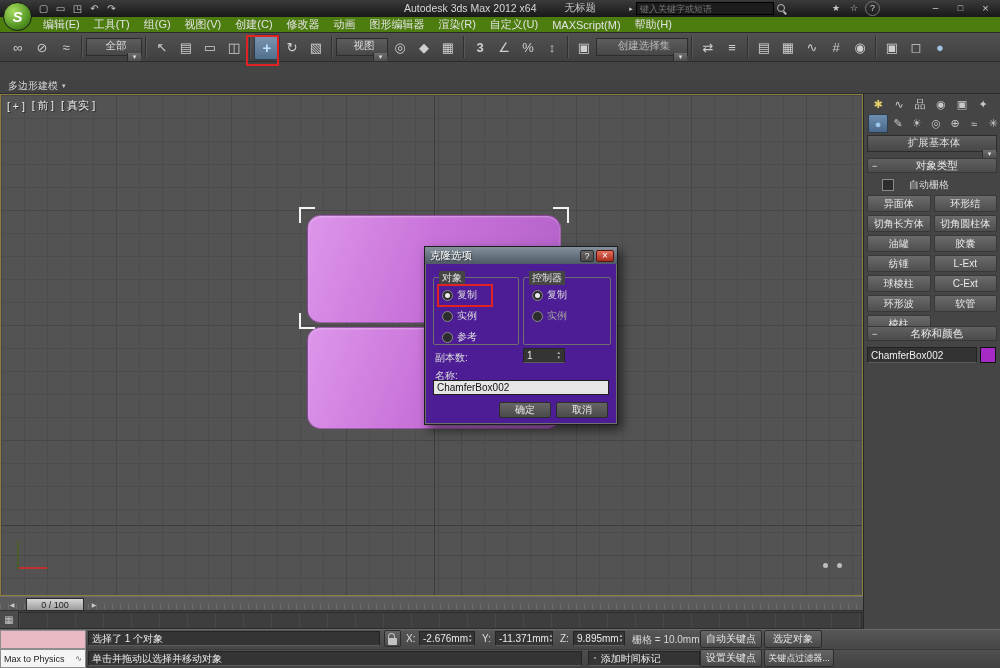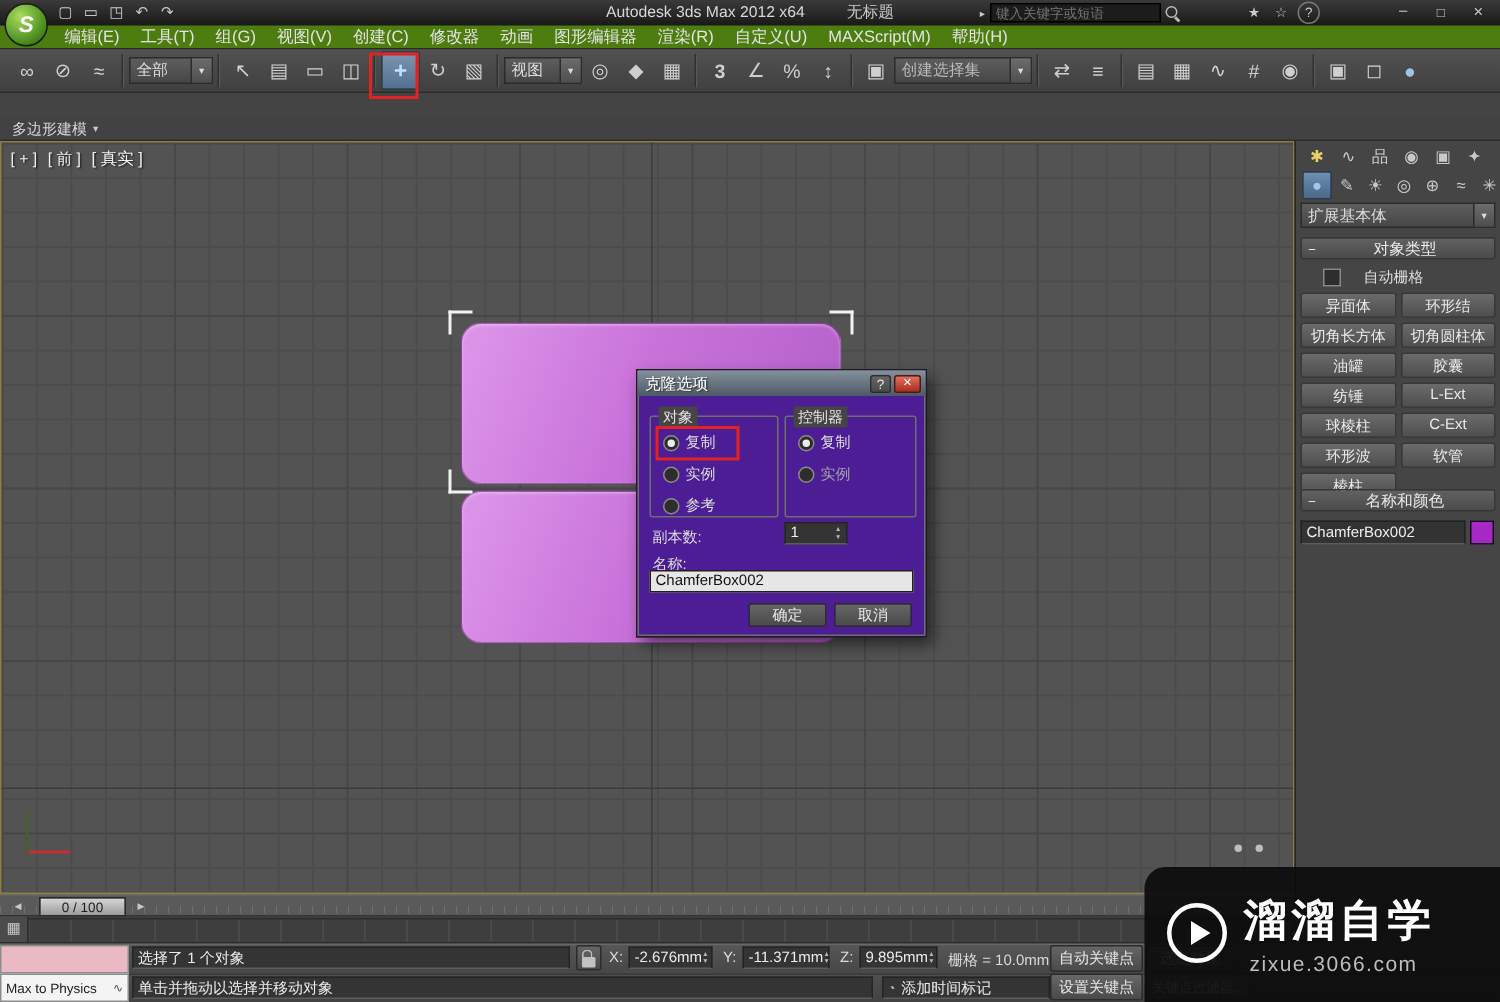--- a/index.html
+++ b/index.html
@@ -5,21 +5,21 @@
   html,body{margin:0;padding:0;background:#222;}
   #root{position:relative;width:1000px;height:668px;overflow:hidden;background:#444;
         font-family:"Liberation Sans","DejaVu Sans",sans-serif;color:#ddd;}
   .abs{position:absolute;}
   .flex{display:flex;align-items:center;}
   i{font-style:normal;}
   .ico{display:flex;align-items:center;justify-content:center;color:#c9c9c9;}
   .tool{width:24px;height:24px;font-size:13px;display:flex;align-items:center;justify-content:center;color:#cfcfcf;}
   .tool.active{background:linear-gradient(#7e96b0,#51708e);border:1px solid #2c3c4c;color:#eaf2fa;border-radius:2px;}
   .sep{width:1px;height:22px;background:#303030;border-right:1px solid #585858;margin:0 3px;}
-  .dd{background:linear-gradient(#5d5d5d,#474747);border:1px solid #2c2c2c;color:#ddd;font-size:10.5px;display:flex;align-items:center;height:18px;padding-left:4px;box-sizing:border-box;}
+  .dd{background:linear-gradient(#5d5d5d,#474747);border:1px solid #2c2c2c;color:#ddd;font-size:10.5px;display:flex;align-items:center;height:18px;padding-left:4px;box-sizing:border-box;flex-direction:column;}
   .dd .arr{margin-left:auto;width:13px;align-self:stretch;border-left:1px solid #2c2c2c;background:linear-gradient(#6c6c6c,#4e4e4e);display:flex;align-items:center;justify-content:center;font-size:7px;color:#ddd;}
   .btn{background:linear-gradient(#666,#4a4a4a);border:1px solid #2c2c2c;border-radius:2px;color:#e8e8e8;display:flex;align-items:center;justify-content:center;box-sizing:border-box;}
   .fld{background:#343434;border:1px solid #242424;border-bottom-color:#5c5c5c;color:#ececec;display:flex;align-items:center;padding:0 3px;font-size:10px;box-sizing:border-box;}
   .spin{margin-left:auto;display:flex;flex-direction:column;font-size:4.5px;line-height:4.5px;color:#b5b5b5;}
   .radio{width:9px;height:9px;border-radius:50%;background:#2d2d2d;border:1px solid #8a8a8a;position:relative;flex:none;}
   .radio.sel::after{content:"";position:absolute;inset:2px;border-radius:50%;background:#ececec;}
   .chk{width:10px;height:10px;background:#2d2d2d;border:1px solid #8a8a8a;flex:none;}
   .grp{position:absolute;border:1px solid #6e6e6e;border-radius:2px;}
   .glabel{position:absolute;top:-7px;left:5px;background:#454545;padding:0 3px;font-size:10px;color:#e2e2e2;}
   .cnr{position:absolute;width:14px;height:14px;border:0 solid #f2f2f2;z-index:20;}
@@ -62,21 +62,21 @@
       <span class="ico" style="width:15px;font-size:10px;">◳</span>
       <span class="ico" style="width:15px;font-size:10px;">↶</span>
       <span class="ico" style="width:15px;font-size:10px;">↷</span>
     </div>
     <div class="abs flex" style="left:50%;top:0;height:16px;transform:translateX(-50%);gap:28px;white-space:nowrap;">
       <span style="font-size:10.5px;color:#d8d8d8;">Autodesk 3ds Max  2012 x64</span>
       <span style="font-size:10.5px;color:#c9c9c9;">无标题</span>
     </div>
     <div class="abs flex" style="right:210px;top:2px;height:13px;">
       <span class="ico" style="width:10px;font-size:7px;">▸</span>
-      <input class="search-input" style="width: 114px; height: 13px; background: rgb(28, 28, 28); border: 1px solid rgb(0, 0, 0); color: rgb(154, 154, 154); font-size: 9px; padding: 0px 3px; box-sizing: border-box;" placeholder="键入关键字或短语">
+      <input class="search-input" style="width: 138px; height: 13px; background: rgb(28, 28, 28); border: 1px solid rgb(0, 0, 0); color: rgb(154, 154, 154); font-size: 9px; padding: 0px 3px; box-sizing: border-box;" placeholder="键入关键字或短语">
       <span class="ico" style="width:16px;">
           <span class="mag"></span>
         </span>
     </div>
     <div class="abs flex" style="right:120px;top:1px;height:14px;gap:4px;">
       <span class="ico" style="width:14px;font-size:9px;">★</span>
       <span class="ico" style="width:14px;font-size:9px;">☆</span>
       <span class="ico" style="width:13px;height:13px;font-size:9px;border:1px solid #777;border-radius:50%;">?</span>
     </div>
     <div class="abs flex" style="right:2px;top:0;height:15px;">
@@ -364,19 +364,14 @@
   <div class="fld abs" style="left:88px;top:651px;width:494px;height:15px;">
     <span>单击并拖动以选择并移动对象</span>
   </div>
   <div class="fld abs flex" style="left:588px;top:651px;width:112px;height:15px;gap:4px;">
     <span style="font-size:8px;color:#bbb;">◔</span>
     <span>添加时间标记</span>
   </div>
   <span class="btn abs" style="left:700px;top:649px;width:62px;height:18px;font-size:10px;">设置关键点</span>
   <span class="btn abs" style="left:764px;top:649px;width:70px;height:18px;font-size:9px;">关键点过滤器...</span>
 
-  <div class="abs wmark" style="left:763px;top:578px;width:237px;height:90px;z-index:100;">
-    <div class="playc abs" style="left:15px;top:24px;"></div>
-    <span class="abs" style="left:66px;top:16px;font-size:29px;font-weight:bold;color:#fff;letter-spacing:3px;white-space:nowrap;">溜溜自学</span>
-    <span class="abs" style="left:70px;top:56px;font-size:14px;color:#bdbdbd;letter-spacing:1px;">zixue.3066.com</span>
-  </div>
 
 </div>
 
 </body></html>

